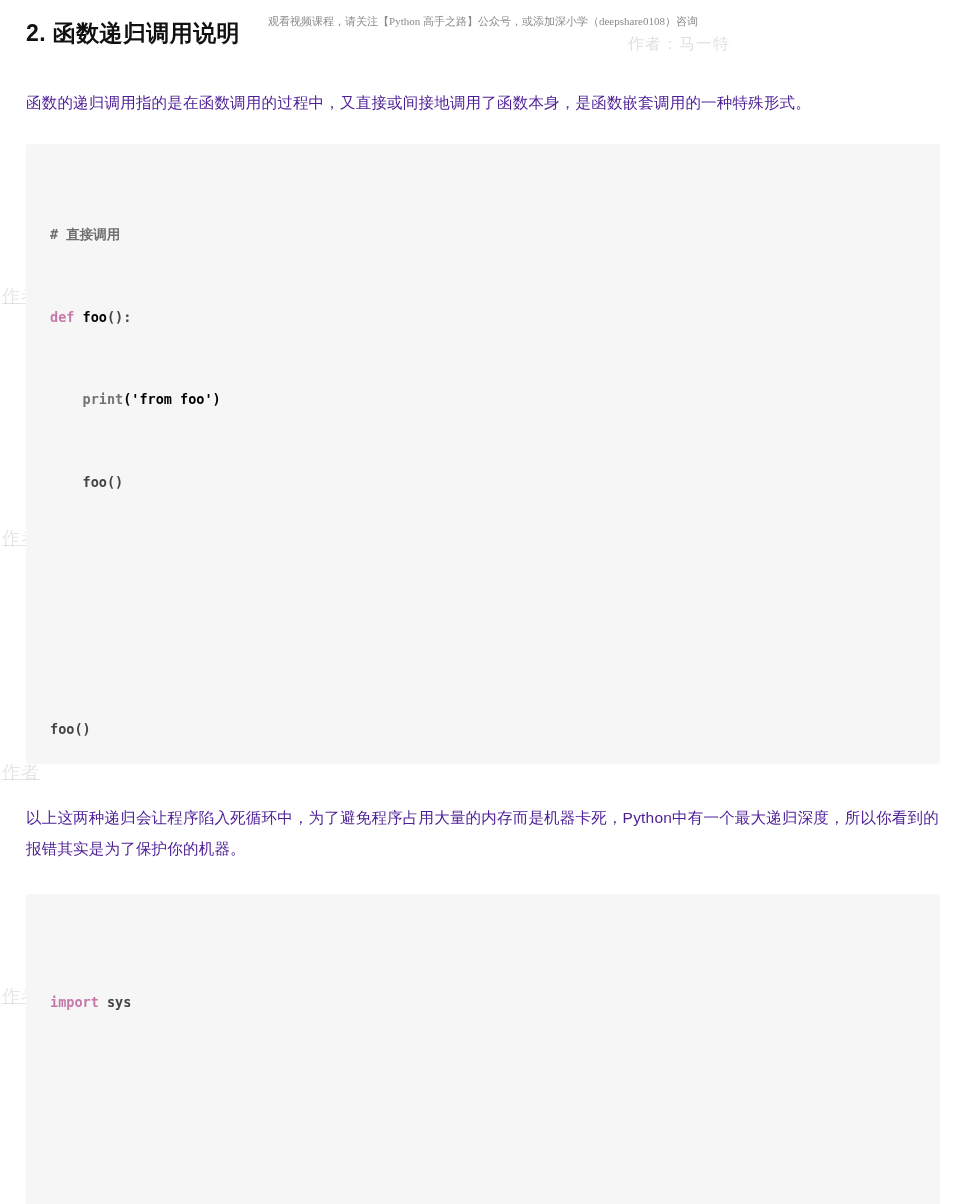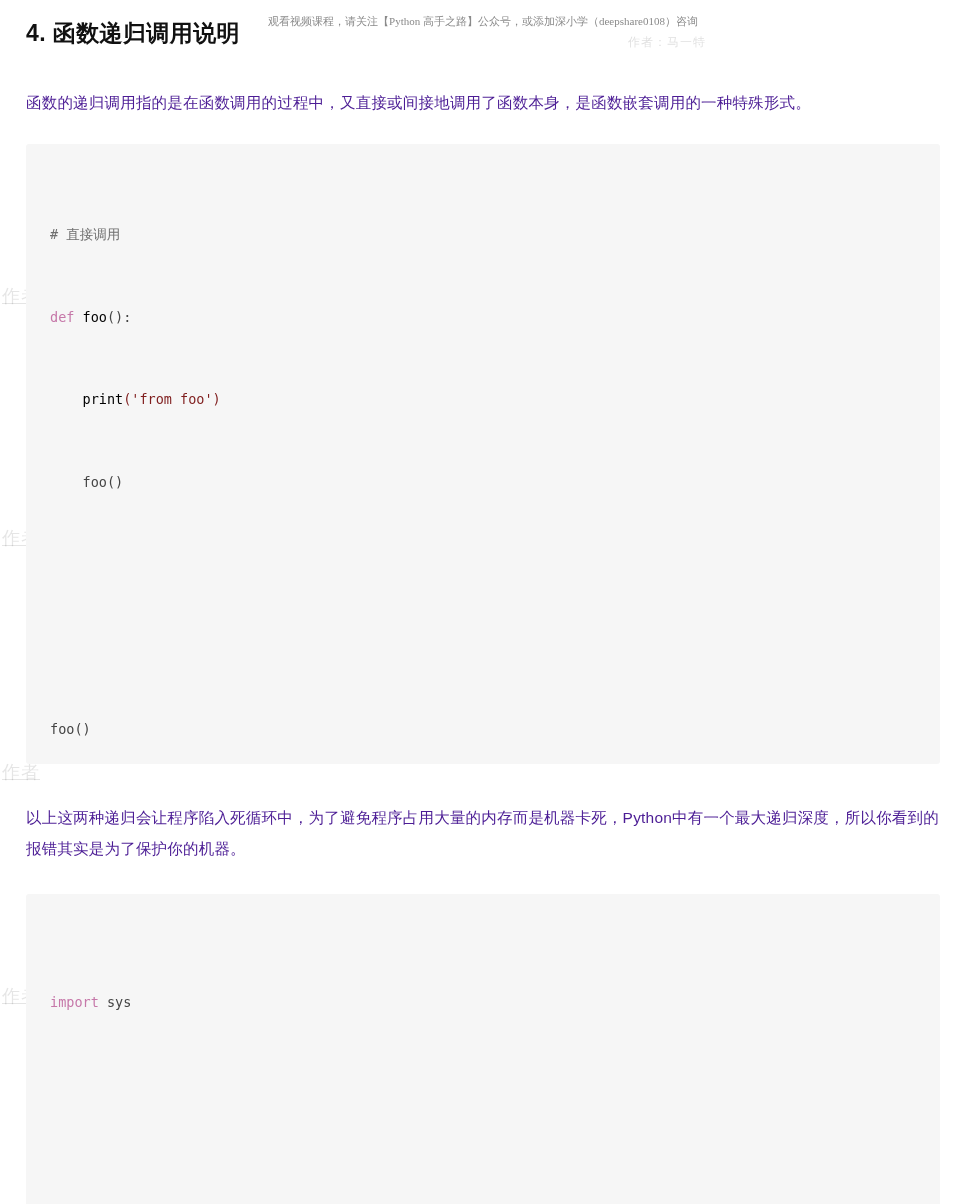--- a/index.html
+++ b/index.html
@@ -67,25 +67,25 @@
     padding: 22px 24px 24px 24px;
     box-sizing: border-box;
     font-family: "DejaVu Sans Mono", "Liberation Mono", monospace;
     font-size: 13.5px;
     line-height: 27.5px;
     color: #333333;
     white-space: pre;
     position: relative;
     overflow: hidden;
   }
-  .code-block .ln { display: block; min-height: 27px; }
+  .code-block .ln { display: block; min-height: 27px; font-weight: bold; }
   .kw      { color: #c678a9; }
   .fn      { color: #000000; }
-  .builtin { color: #000000; }
-  .str     { color: #7f1d1d; }
+  .builtin { color: #737373; }
+  .str     { color: #000000; }
   .cmt-cn  { color: #6f6f6f; }
   .plain   { color: #444444; }
 
   
   .wm {
     position: absolute;
     font-family: "Liberation Serif", serif;
     color: rgba(0,0,0,0.045);
     pointer-events: none;
     user-select: none;
@@ -97,21 +97,21 @@
     letter-spacing: 14px;
     font-weight: normal;
   }
   .wm-small {
     font-size: 18px;
     color: rgba(0,0,0,0.10);
     letter-spacing: 1px;
     text-decoration: underline;
   }
   .wm-author {
-    font-size: 12px;
+    font-size: 16px;
     color: rgba(0,0,0,0.13);
     letter-spacing: 1px;
   }
 </style>
 </head>
 <body>
 
 <div class="page">
 
   <div class="top-note">观看视频课程，请关注【Python 高手之路】公众号，或添加深小学（deepshare0108）咨询</div>
@@ -120,21 +120,21 @@
   <div class="wm wm-big" style="top:586px; left:196px;">深度之眼</div>
   <div class="wm wm-big" style="top:978px; left:196px;">深度之眼</div>
   <div class="wm wm-author" style="top:16px; left:628px;">作者：马一特</div>
   <div class="wm wm-small" style="top:266px; left:2px;">作者</div>
   <div class="wm wm-small" style="top:508px; left:2px;">作者</div>
   <div class="wm wm-small" style="top:742px; left:2px;">作者</div>
   <div class="wm wm-small" style="top:966px; left:2px;">作者</div>
 
   <div class="content">
 
-    <h1 class="heading">4. 函数递归调用说明</h1>
+    <h1 class="heading">2. 函数递归调用说明</h1>
 
     <p class="para">函数的递归调用指的是在函数调用的过程中，又直接或间接地调用了函数本身，是函数嵌套调用的一种特殊形式。</p>
 
     <div class="code-block" style="height:620px;">
       <span class="ln"><span class="cmt-cn"># 直接调用</span></span>
       <span class="ln"><span class="kw">def</span> <span class="fn">foo</span><span class="plain">():</span></span>
       <span class="ln">    <span class="builtin">print</span><span class="str">('from foo')</span></span>
       <span class="ln">    <span class="plain">foo()</span></span>
       <span class="ln"> </span>
       <span class="ln"> </span>

